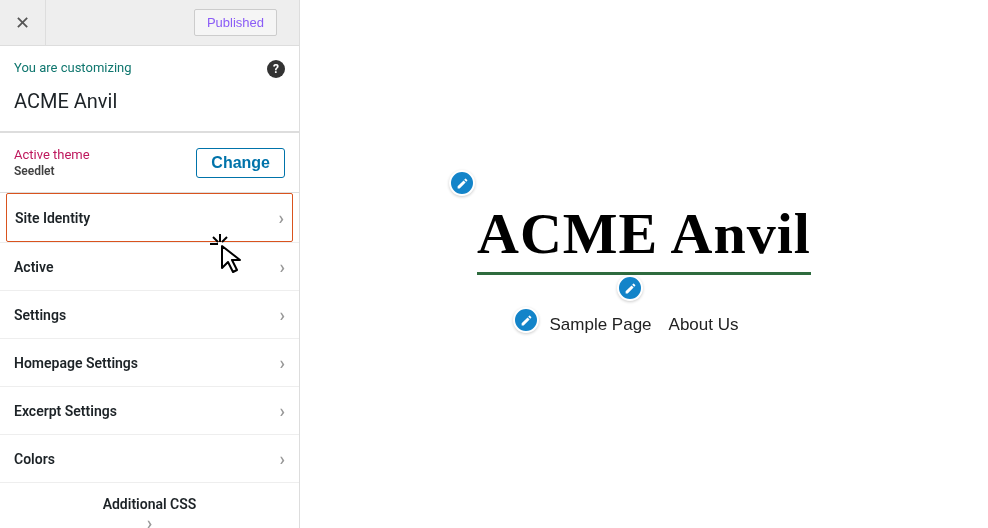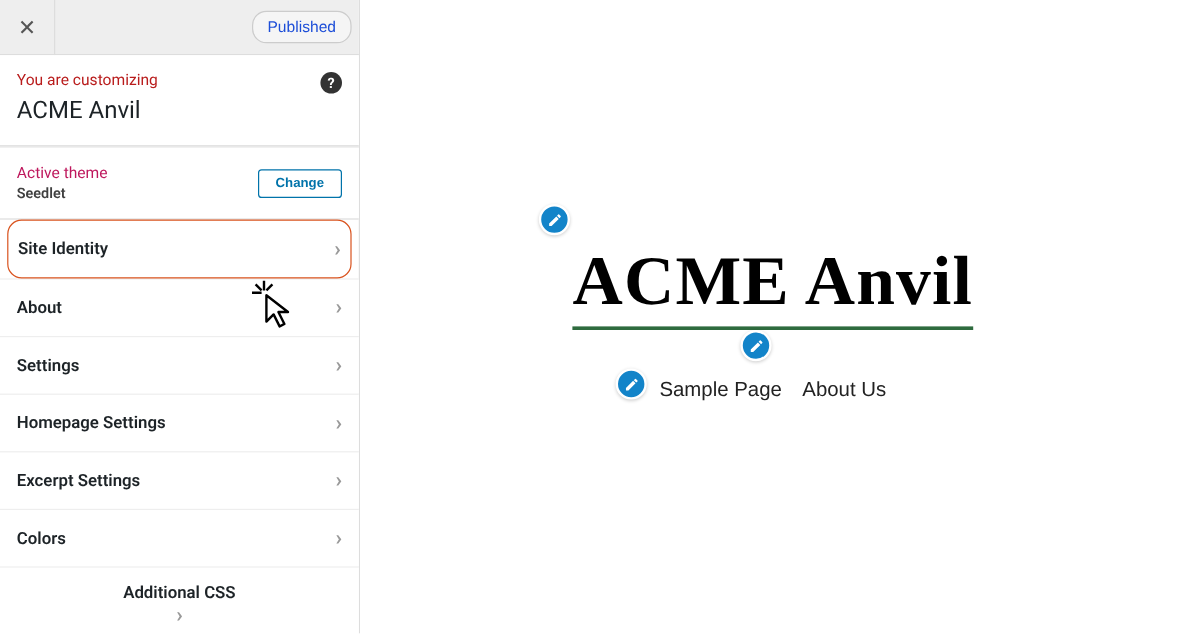--- a/index.html
+++ b/index.html
@@ -32,38 +32,38 @@
       height: 46px;
       display: flex;
       align-items: center;
       justify-content: center;
       border-right: 1px solid #ddd;
       cursor: pointer;
       font-size: 18px;
       color: #555;
     }
     .publish-btn {
-      margin-right: 6px;
+      margin-right: 22px;
       padding: 5px 12px;
       background: #f5f5f5;
       border: 1px solid #ccc;
-      border-radius: 12px;
+      border-radius: 2px;
       font-size: 13px;
-      color: #1d4ed8;
+      color: #8b5cf6;
     }
     .customize-header {
       padding: 14px 14px 18px 14px;
       background: #fff;
       position: relative;
       border-bottom: 1px solid #ddd;
     }
     .customize-label {
       font-size: 13px;
-      color: #b91c1c;
-      margin-bottom: 4px;
+      color: #0f766e;
+      margin-bottom: 14px;
     }
     .site-name {
       font-size: 20px;
       font-weight: 400;
       color: #1d2327;
     }
     .help-icon {
       position: absolute;
       top: 14px;
       right: 14px;
@@ -105,21 +105,21 @@
       font-size: 12px;
       font-weight: 600;
       color: #404040;
     }
     .change-btn {
       padding: 5px 14px;
       background: #fff;
       border: 1px solid #0073aa;
       color: #0073aa;
       border-radius: 3px;
-      font-size: 11px;
+      font-size: 16px;
       font-weight: 600;
       cursor: pointer;
     }
     .spacer2 {
       height: 16px;
       background: #eee;
     }
     .menu-list {
       display: flex;
       flex-direction: column;
@@ -137,21 +137,21 @@
       color: #1d2327;
     }
     .menu-item:first-child {
       border-top: none;
     }
     .menu-item.active {
       border: 1px solid #d9531e;
       background: #fff;
       position: relative;
       margin: 0 6px;
-      border-radius: 12px;
+      border-radius: 2px;
       padding-left: 8px;
       padding-right: 8px;
     }
     .menu-list .menu-item:last-child {
       border-bottom: 1px solid #eee;
       flex-direction: column;
     }
     .chevron {
       color: #999;
       font-size: 18px;
@@ -246,21 +246,21 @@
   </div>
 
   <div class="spacer2"></div>
 
   <div class="menu-list">
     <div class="menu-item active">
       <span>Site Identity</span>
       <span class="chevron">›</span>
     </div>
     <div class="menu-item">
-      <span>About</span>
+      <span>Active</span>
       <span class="chevron">›</span>
     </div>
     <div class="menu-item">
       <span>Settings</span>
       <span class="chevron">›</span>
     </div>
     <div class="menu-item">
       <span>Homepage Settings</span>
       <span class="chevron">›</span>
     </div>

